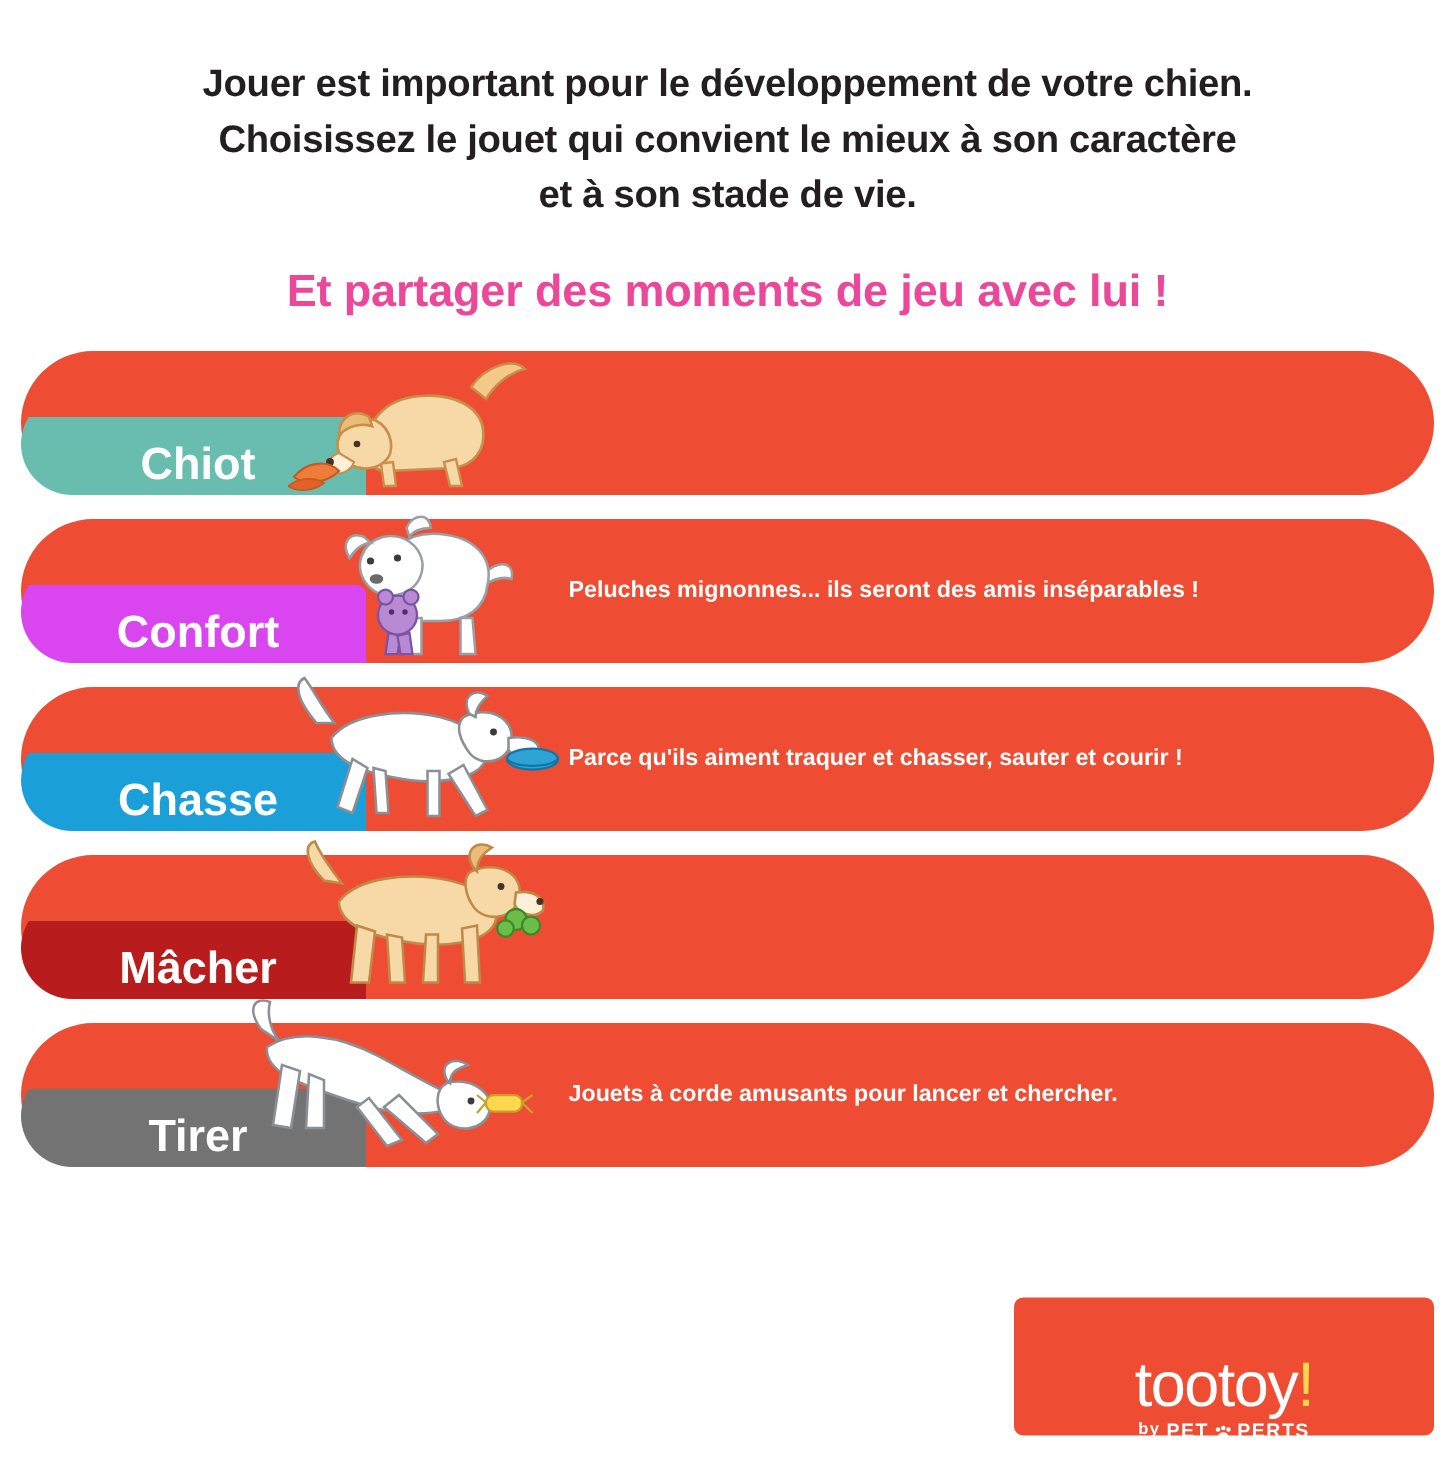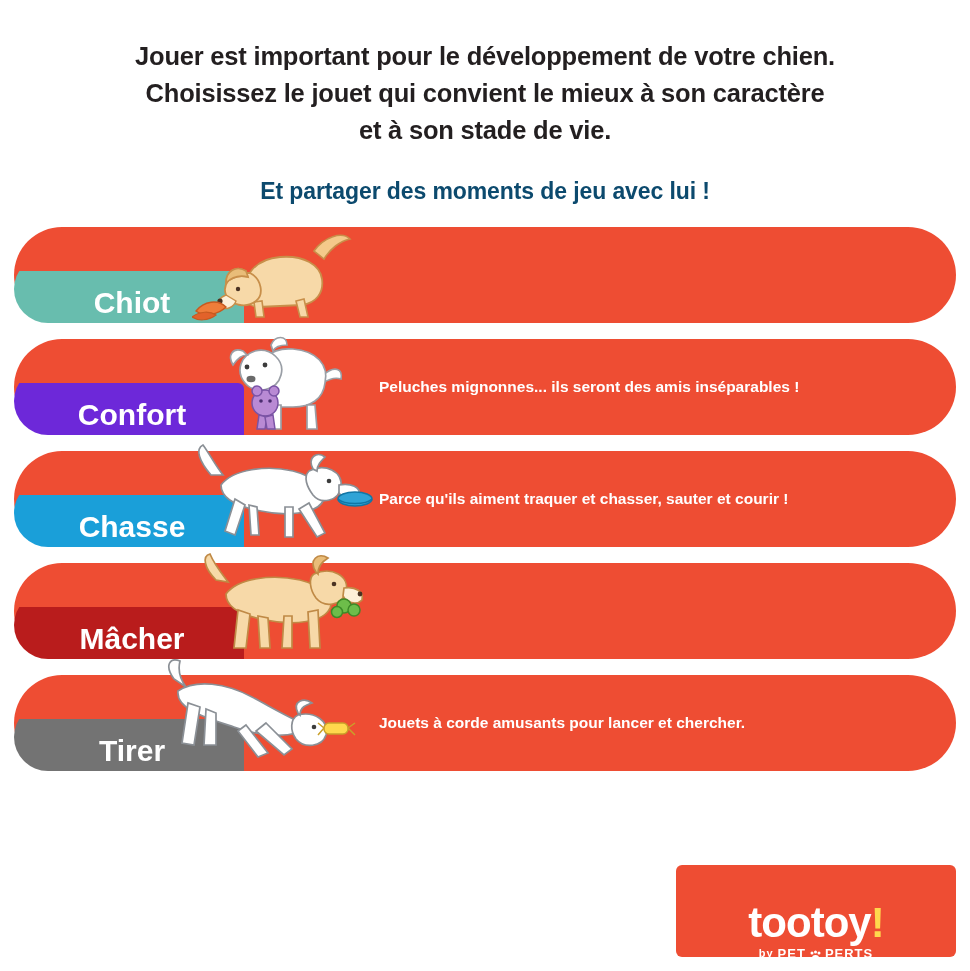--- a/index.html
+++ b/index.html
@@ -23,24 +23,24 @@
   }
   .header-line {
     font-size: 25.5px;
     font-weight: bold;
     line-height: 37px;
     letter-spacing: -0.2px;
     color: #231f20;
   }
   .header-sub {
     margin-top: 29px;
-    font-size: 23px;
+    font-size: 30px;
     font-weight: bold;
     letter-spacing: -0.1px;
-    color: #0c4a6e;
+    color: #ec4899;
   }
 
   
   .rows {
     margin-top: 22px;
     padding: 0 14px;
   }
   .row {
     position: relative;
     height: 96px;
@@ -103,21 +103,21 @@
     height: 92px;
     background: #ee4d33;
     border-radius: 6px;
     display: flex;
     flex-direction: column;
     align-items: center;
     justify-content: center;
   }
   .logo-word {
     font-size: 42px;
-    font-weight: bold;
+    font-weight: normal;
     color: #ffffff;
     line-height: 42px;
     letter-spacing: -1px;
     margin-top: 40px;
   }
   .logo-word .bang { color: #ffd84d; }
   .logo-sub {
     margin-top: 2px;
     font-size: 13px;
     font-weight: bold;
@@ -175,21 +175,21 @@
         <circle cx="46" cy="72" r="2.2" fill="#4a3222"></circle>
 
         <path d="M4 94 C12 84 26 82 34 90 C26 98 12 100 4 94 Z" fill="#ef7d3a" stroke="#c75a20" stroke-width="1.4"></path>
         <path d="M0 100 C8 94 18 94 24 98 C16 104 6 104 0 100 Z" fill="#e2622a" stroke="#c75a20" stroke-width="1.2"></path>
       </g>
     </svg>
   </div>
 
   <div class="row">
     <div class="row-clip">
-      <div class="tag" style="background:#6d28d9">
+      <div class="tag" style="background:#d946ef">
         <span class="tag-label">Confort</span>
       </div>
     </div>
     <svg class="dog" style="left:205px; bottom:-4px;" width="135" height="118" viewBox="0 0 135 118">
       <g stroke="#9a9fa6" stroke-width="1.7" fill="#ffffff">
 
         <path d="M104 54 C116 44 124 48 122 58 C116 56 110 58 104 62 Z"></path>
 
         <path d="M40 58 C36 40 52 26 74 28 C98 30 110 44 106 62 C104 78 92 86 74 86 L54 86 C44 84 41 72 40 58 Z"></path>
 

